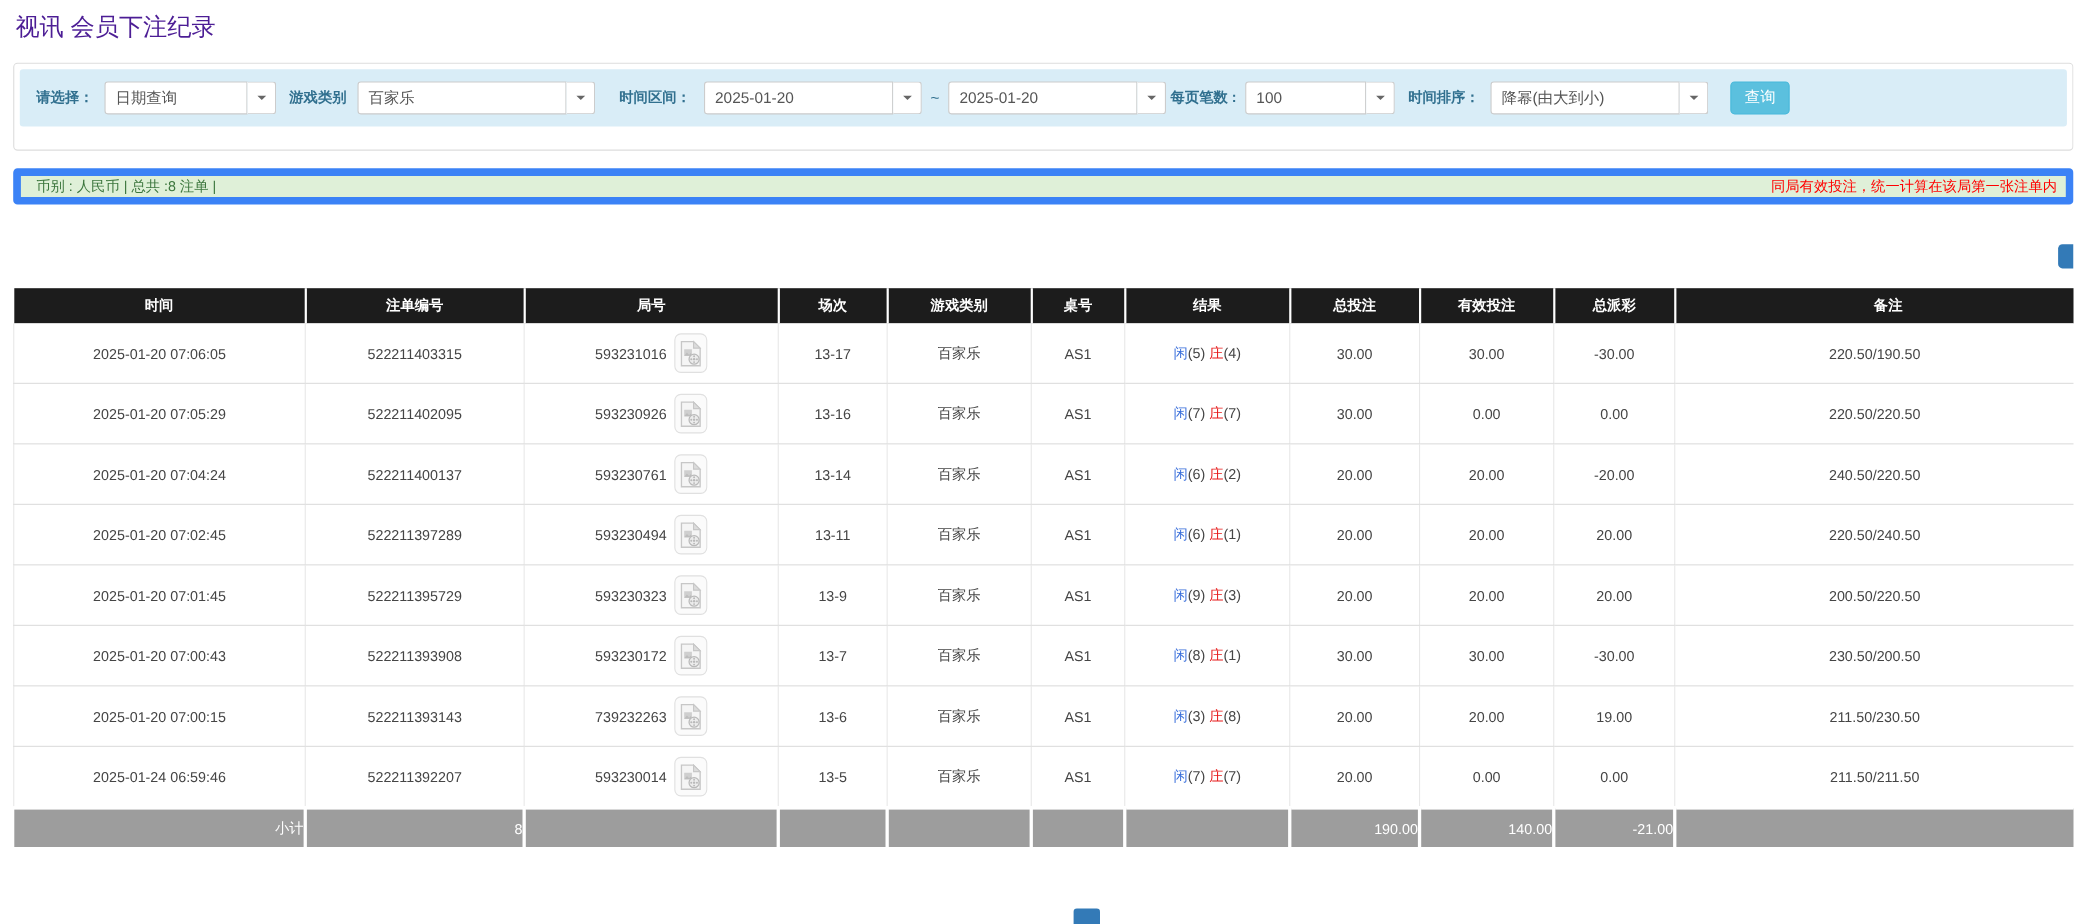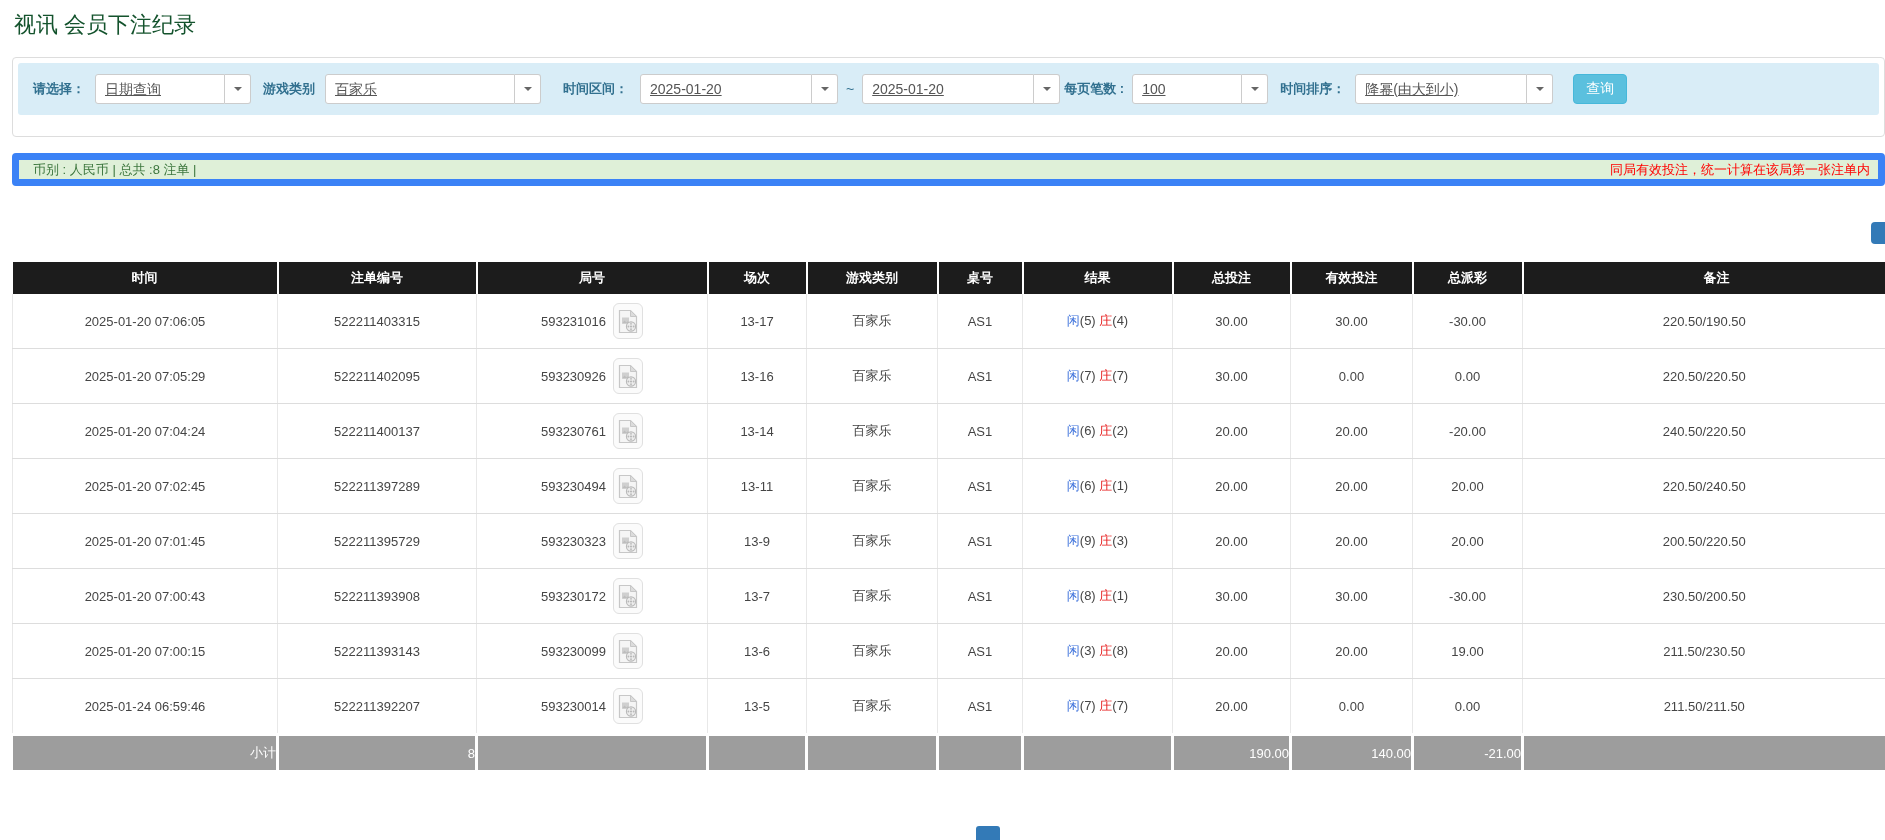--- a/index.html
+++ b/index.html
@@ -1,31 +1,31 @@
 <!DOCTYPE html>
 <html style="--accent-blue: #5bc0de; --filter-bar-bg: #d9edf7; --filter-label: #31708f; --summary-bg: #dff0d8; --summary-text: #3c763d; --alert-red: #ff0000; --table-header-bg: #1c1c1c; --value-blue: #3a6fdb; --value-red: #e61919; --footer-bg: #9d9d9d;"><head>
 <meta charset="utf-8">
 <style>
   html,body{margin:0;padding:0;}
   body{
     width:1885px;height:840px;position:relative;overflow:hidden;
     background:#fff;font-family:"Liberation Sans","DejaVu Sans",sans-serif;
   }
-  .page-title{position:absolute;left:14px;top:10px;margin:0;font-size:22px;font-weight:400;color:#14532d;}
+  .page-title{position:absolute;left:14px;top:10px;margin:0;font-size:22px;font-weight:400;color:#4c1d95;}
 
   
   .filter-panel{position:absolute;left:12px;top:57px;width:1873px;height:80px;
     border:1px solid #ddd;border-radius:4px;box-sizing:border-box;padding:5px;background:#fff;}
   .filter-bar{background:var(--filter-bar-bg,#d9edf7);border-radius:3px;height:52px;
     display:flex;align-items:center;padding:0 15px;box-sizing:border-box;}
   .flabel{font-size:13px;font-weight:bold;color:var(--filter-label,#31708f);white-space:nowrap;}
   .combo{display:inline-flex;align-items:stretch;height:30px;}
   .combo-input{background:#fff;border:1px solid #ccc;border-radius:3px 0 0 3px;
     padding:0 9px;font-size:14px;color:#555;line-height:28px;box-sizing:border-box;height:30px;
-    white-space:nowrap;overflow:hidden;text-decoration:underline;}
+    white-space:nowrap;overflow:hidden;}
   .combo-btn{width:26px;height:30px;border:1px solid #ccc;border-left:0;background:#fff;
     border-radius:0 3px 3px 0;display:inline-flex;align-items:center;justify-content:center;
     padding:0;cursor:pointer;}
   .caret{width:0;height:0;border-left:4px solid transparent;border-right:4px solid transparent;
     border-top:4px solid #666;display:inline-block;}
   .tilde{font-size:14px;color:var(--filter-label,#31708f);}
   .search-btn{background:var(--accent-blue,#5bc0de);border:1px solid #46b8da;color:#fff;
     font-size:14px;height:30px;padding:0 12px;border-radius:4px;cursor:pointer;}
 
   .ml10{margin-left:10px}.ml12{margin-left:12px}.ml8{margin-left:8px}
@@ -333,21 +333,21 @@
         <td><span class="blue">闲</span><span>(8)</span> <span class="red">庄</span><span>(1)</span></td>
         <td class="blue">30.00</td>
         <td>30.00</td>
         <td class="neg">-30.00</td>
         <td>230.50/200.50</td>
       </tr>
       <tr>
         <td>2025-01-20 07:00:15</td>
         <td>522211393143</td>
         <td><span class="round-wrap">
-            <span>593230099</span>
+            <span>739232263</span>
             <button class="video-btn">
   <svg width="20" height="25" viewBox="0 0 20 25" aria-hidden="true">
     <path d="M1.5 1.5 h11 l6 6 v16 h-17 z" fill="#f5f5f5" stroke="#c7c7c7" stroke-width="1.2"></path>
     <path d="M12.5 1.5 l6 6 h-6 z" fill="#dcdcdc" stroke="#c7c7c7" stroke-width="1"></path>
     <rect x="4" y="8.5" width="7" height="6" fill="#cfcfcf"></rect>
     <path d="M4 14.5 l2.5-3 2 2 1.5-1.6 1 2.6 z" fill="#bdbdbd"></path>
     <circle cx="13" cy="17.5" r="4.6" fill="#ececec" stroke="#b9b9b9" stroke-width="1.1"></circle>
     <circle cx="13" cy="17.5" r="1.1" fill="#b9b9b9"></circle>
     <circle cx="13" cy="14.8" r="0.9" fill="#b9b9b9"></circle>
     <circle cx="13" cy="20.2" r="0.9" fill="#b9b9b9"></circle>

